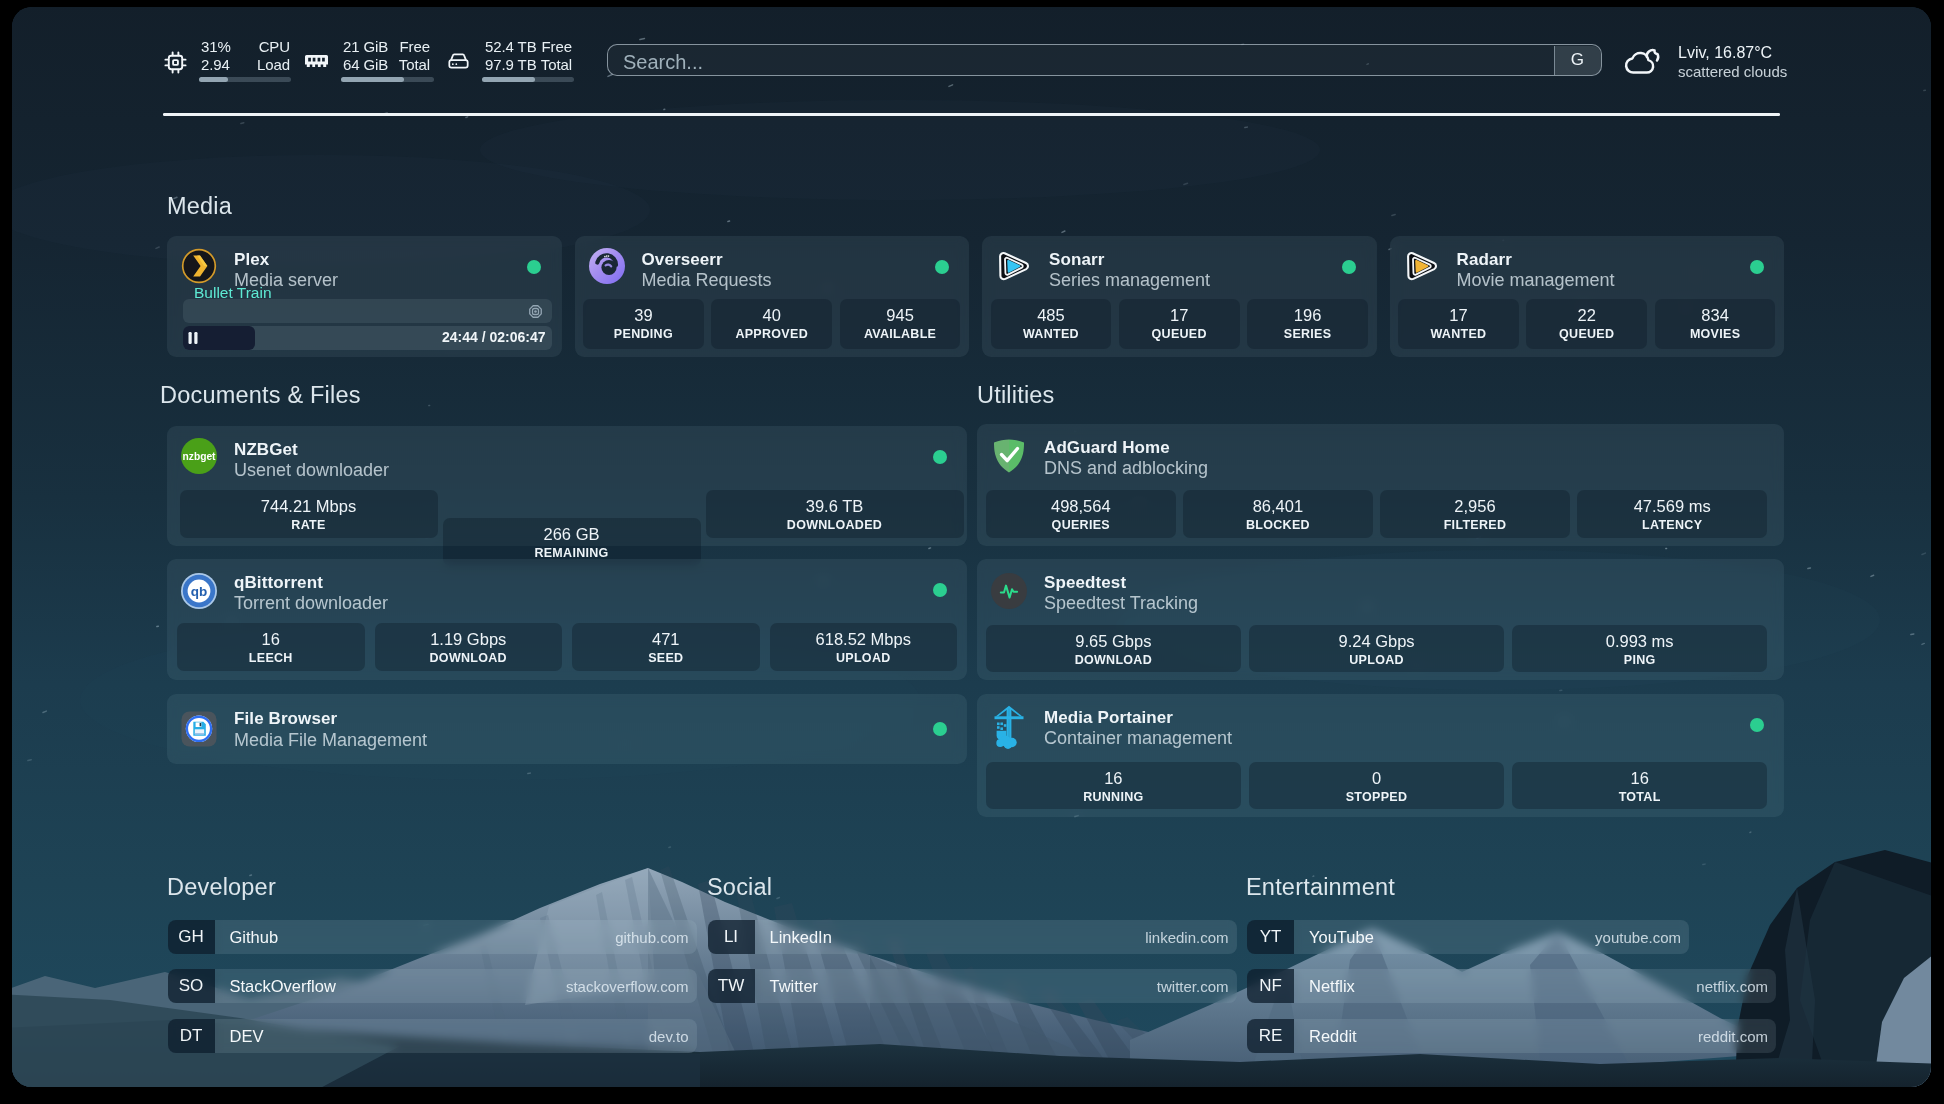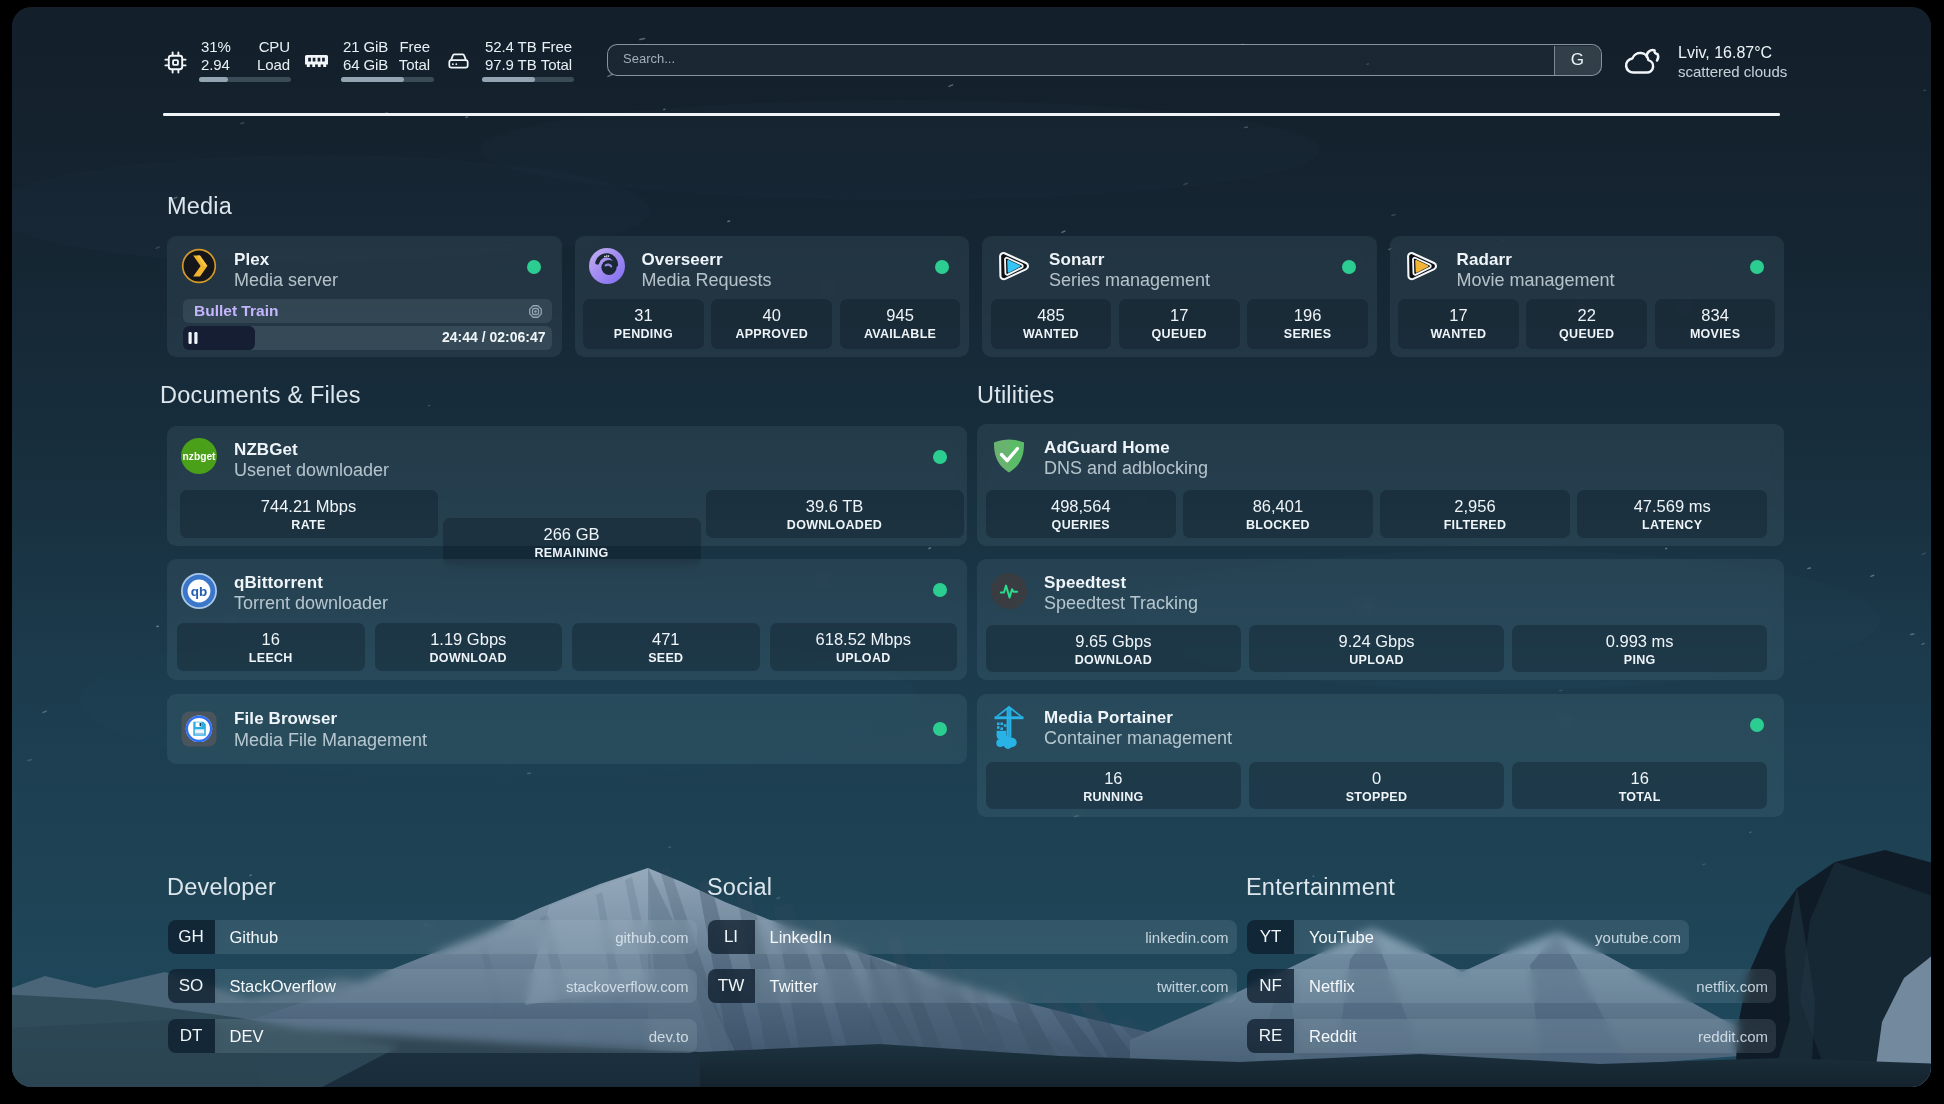--- a/index.html
+++ b/index.html
@@ -189,21 +189,21 @@
 <path d="M3.5,8 L5.5,2.8 A1.8,1.8 0 0 1 7.2,1.5 H16.8 A1.8,1.8 0 0 1 18.5,2.8 L20.5,8"></path>
 <rect x="1.5" y="8" width="21" height="8.5" rx="2.5"></rect>
 <path d="M5.5,12.7 h0.02 M9.5,12.7 h0.02"></path>
     </svg>
     <div class="tb-num" style="left:473px;top:31px;">52.4 TB<br>97.9 TB</div>
     <div class="tb-num tb-right" style="left:490px;top:31px;width:70px;">Free<br>Total</div>
     <div class="track" style="left:470px;top:70px;width:92px;">
       <div class="fill" style="width:53px;"></div>
     </div>
     <div class="abs" style="left:595px;top:37px;width:995px;height:32px;border:1.5px solid rgba(200,215,225,0.62);border-radius:10px;background:rgba(255,255,255,0.03);"></div>
-<div class="abs" style="left:611px;top:44px;font-size:13px;color:#9fb0ba;">Search...</div>
+<div class="abs" style="left:611px;top:44px;font-size:20px;color:#9fb0ba;">Search...</div>
 <div class="abs" style="left:1542px;top:38.5px;width:46.5px;height:29px;background:rgba(220,235,245,0.12);border-left:1.5px solid rgba(196,212,222,0.5);border-radius:0 8.5px 8.5px 0;"></div>
 <div class="abs" style="left:1542px;top:43px;width:46.5px;text-align:center;font-size:17px;color:#eef4f8;">G</div>
     <svg class="abs" style="left:1612px;top:38px" width="37" height="32" viewBox="0 0 37 32" fill="none" stroke="#f2f6f9" stroke-width="2.5" stroke-linecap="round" stroke-linejoin="round">
 <path d="M22.8,11.9 A6,6 0 0 1 30.6,5.4 A2.7,2.7 0 0 0 33.4,8.9 A6,6 0 0 1 33,15.4"></path>
 <path d="M10,27.5 H22.8 A6.3,6.3 0 0 0 24.4,15.1 A8.3,8.3 0 0 0 8.4,13.4 A6.7,6.7 0 0 0 10,27.5 Z"></path>
     </svg>
     <div class="abs" style="left:1666px;top:36.5px;font-size:16px;color:#eef4f8;white-space:nowrap;">Lviv, 16.87°C</div>
     <div class="abs" style="left:1666px;top:55.5px;font-size:15px;color:rgba(230,240,246,0.85);white-space:nowrap;">scattered clouds</div>
     <div class="abs" style="left:151px;top:106px;width:1617px;height:2.6px;background:#eff4f7;border-radius:1.3px;"></div>
     <div class="h2" style="left:155px;top:185.5px;">Media</div>
@@ -211,21 +211,21 @@
 <svg class="icon36" style="left:169px;top:241px" viewBox="0 0 36 36">
 <circle cx="18" cy="18" r="17" fill="#15161a"></circle>
 <circle cx="18" cy="18" r="16.3" fill="none" stroke="#d39b2b" stroke-width="1.7"></circle>
 <path d="M12.2,7.5 h6.8 L26.4,18 L19,28.5 h-6.8 L19.6,18 Z" fill="#f0b42f"></path>
 <path d="M12.2,7.5 h6.8 L26.4,18 l-3.4,0 L16.2,7.5Z" fill="#f7ca43" opacity="0.9"></path>
 </svg>
 <div class="ctitle" style="left:222px;top:242.5px;">Plex</div>
 <div class="csub" style="left:222px;top:262.5px;">Media server</div>
 <div class="dot" style="left:515.0px;top:252.5px;"></div>
 <div class="abs" style="left:170.5px;top:291.5px;width:369px;height:24px;background:rgba(212,232,244,0.09);border-radius:6px;"></div>
-<div class="abs" style="left:182px;top:295px;font-size:15.5px;font-weight:700;color:#c4b5fd;">Bullet Train</div>
+<div class="abs" style="left:182px;top:277px;font-size:15.5px;font-weight:400;color:#5eead4;">Bullet Train</div>
 <svg class="abs" style="left:516px;top:296.5px" width="15" height="15" viewBox="0 0 24 24" fill="none" stroke="#93a5b2" stroke-width="2.1" stroke-linejoin="round">
 <path d="M8.2,2.8 h7.6 l5.4,5.4 v7.6 l-5.4,5.4 H8.2 L2.8,15.8 V8.2 Z"></path>
 <rect x="7.2" y="7.2" width="9.6" height="9.6" rx="3"></rect>
 <circle cx="12" cy="12" r="2.1" fill="#93a5b2" stroke="none"></circle>
     </svg>
 <div class="abs" style="left:170.5px;top:318.5px;width:369px;height:24px;background:rgba(212,232,244,0.10);border-radius:6px;"></div>
 <div class="abs" style="left:170.5px;top:318.5px;width:72px;height:24px;background:#151e33;border-radius:6px;"></div>
 <svg class="abs" style="left:176px;top:324.5px" width="10" height="12" viewBox="0 0 10 12" fill="#eef4f8">
 <rect x="0.5" y="0" width="3.2" height="12" rx="1.2"></rect>
       <rect x="6.3" y="0" width="3.2" height="12" rx="1.2"></rect>
@@ -245,21 +245,21 @@
 <path d="M8.3,14.5 A 9.5 9.5 0 0 1 27,17" fill="none" stroke="#1a2735" stroke-width="4.2" stroke-linecap="round"></path>
 <path d="M16.6,17.4 a4,4 0 0 1 5.6,0.9" fill="none" stroke="#a391f2" stroke-width="2.2" stroke-linecap="round" opacity="0.9"></path>
 <circle cx="15.9" cy="8.6" r="0.8" fill="#fff" opacity="0.95"></circle>
 <circle cx="17.7" cy="8.1" r="0.8" fill="#fff" opacity="0.95"></circle>
 <circle cx="19.5" cy="8.1" r="0.8" fill="#fff" opacity="0.95"></circle>
 </svg>
 <div class="ctitle" style="left:629.5px;top:242.5px;">Overseerr</div>
 <div class="csub" style="left:629.5px;top:262.5px;">Media Requests</div>
 <div class="dot" style="left:922.5px;top:252.5px;"></div>
     <div class="sbox" style="left:571.0px;top:292px;width:120.8px;height:50px;">
-<div class="sval">31</div>
+<div class="sval">39</div>
       <div class="slab">PENDING</div>
     </div>
     <div class="sbox" style="left:699.3px;top:292px;width:120.8px;height:50px;">
 <div class="sval">40</div>
       <div class="slab">APPROVED</div>
     </div>
     <div class="sbox" style="left:827.7px;top:292px;width:120.8px;height:50px;">
 <div class="sval">945</div>
       <div class="slab">AVAILABLE</div>
     </div>

